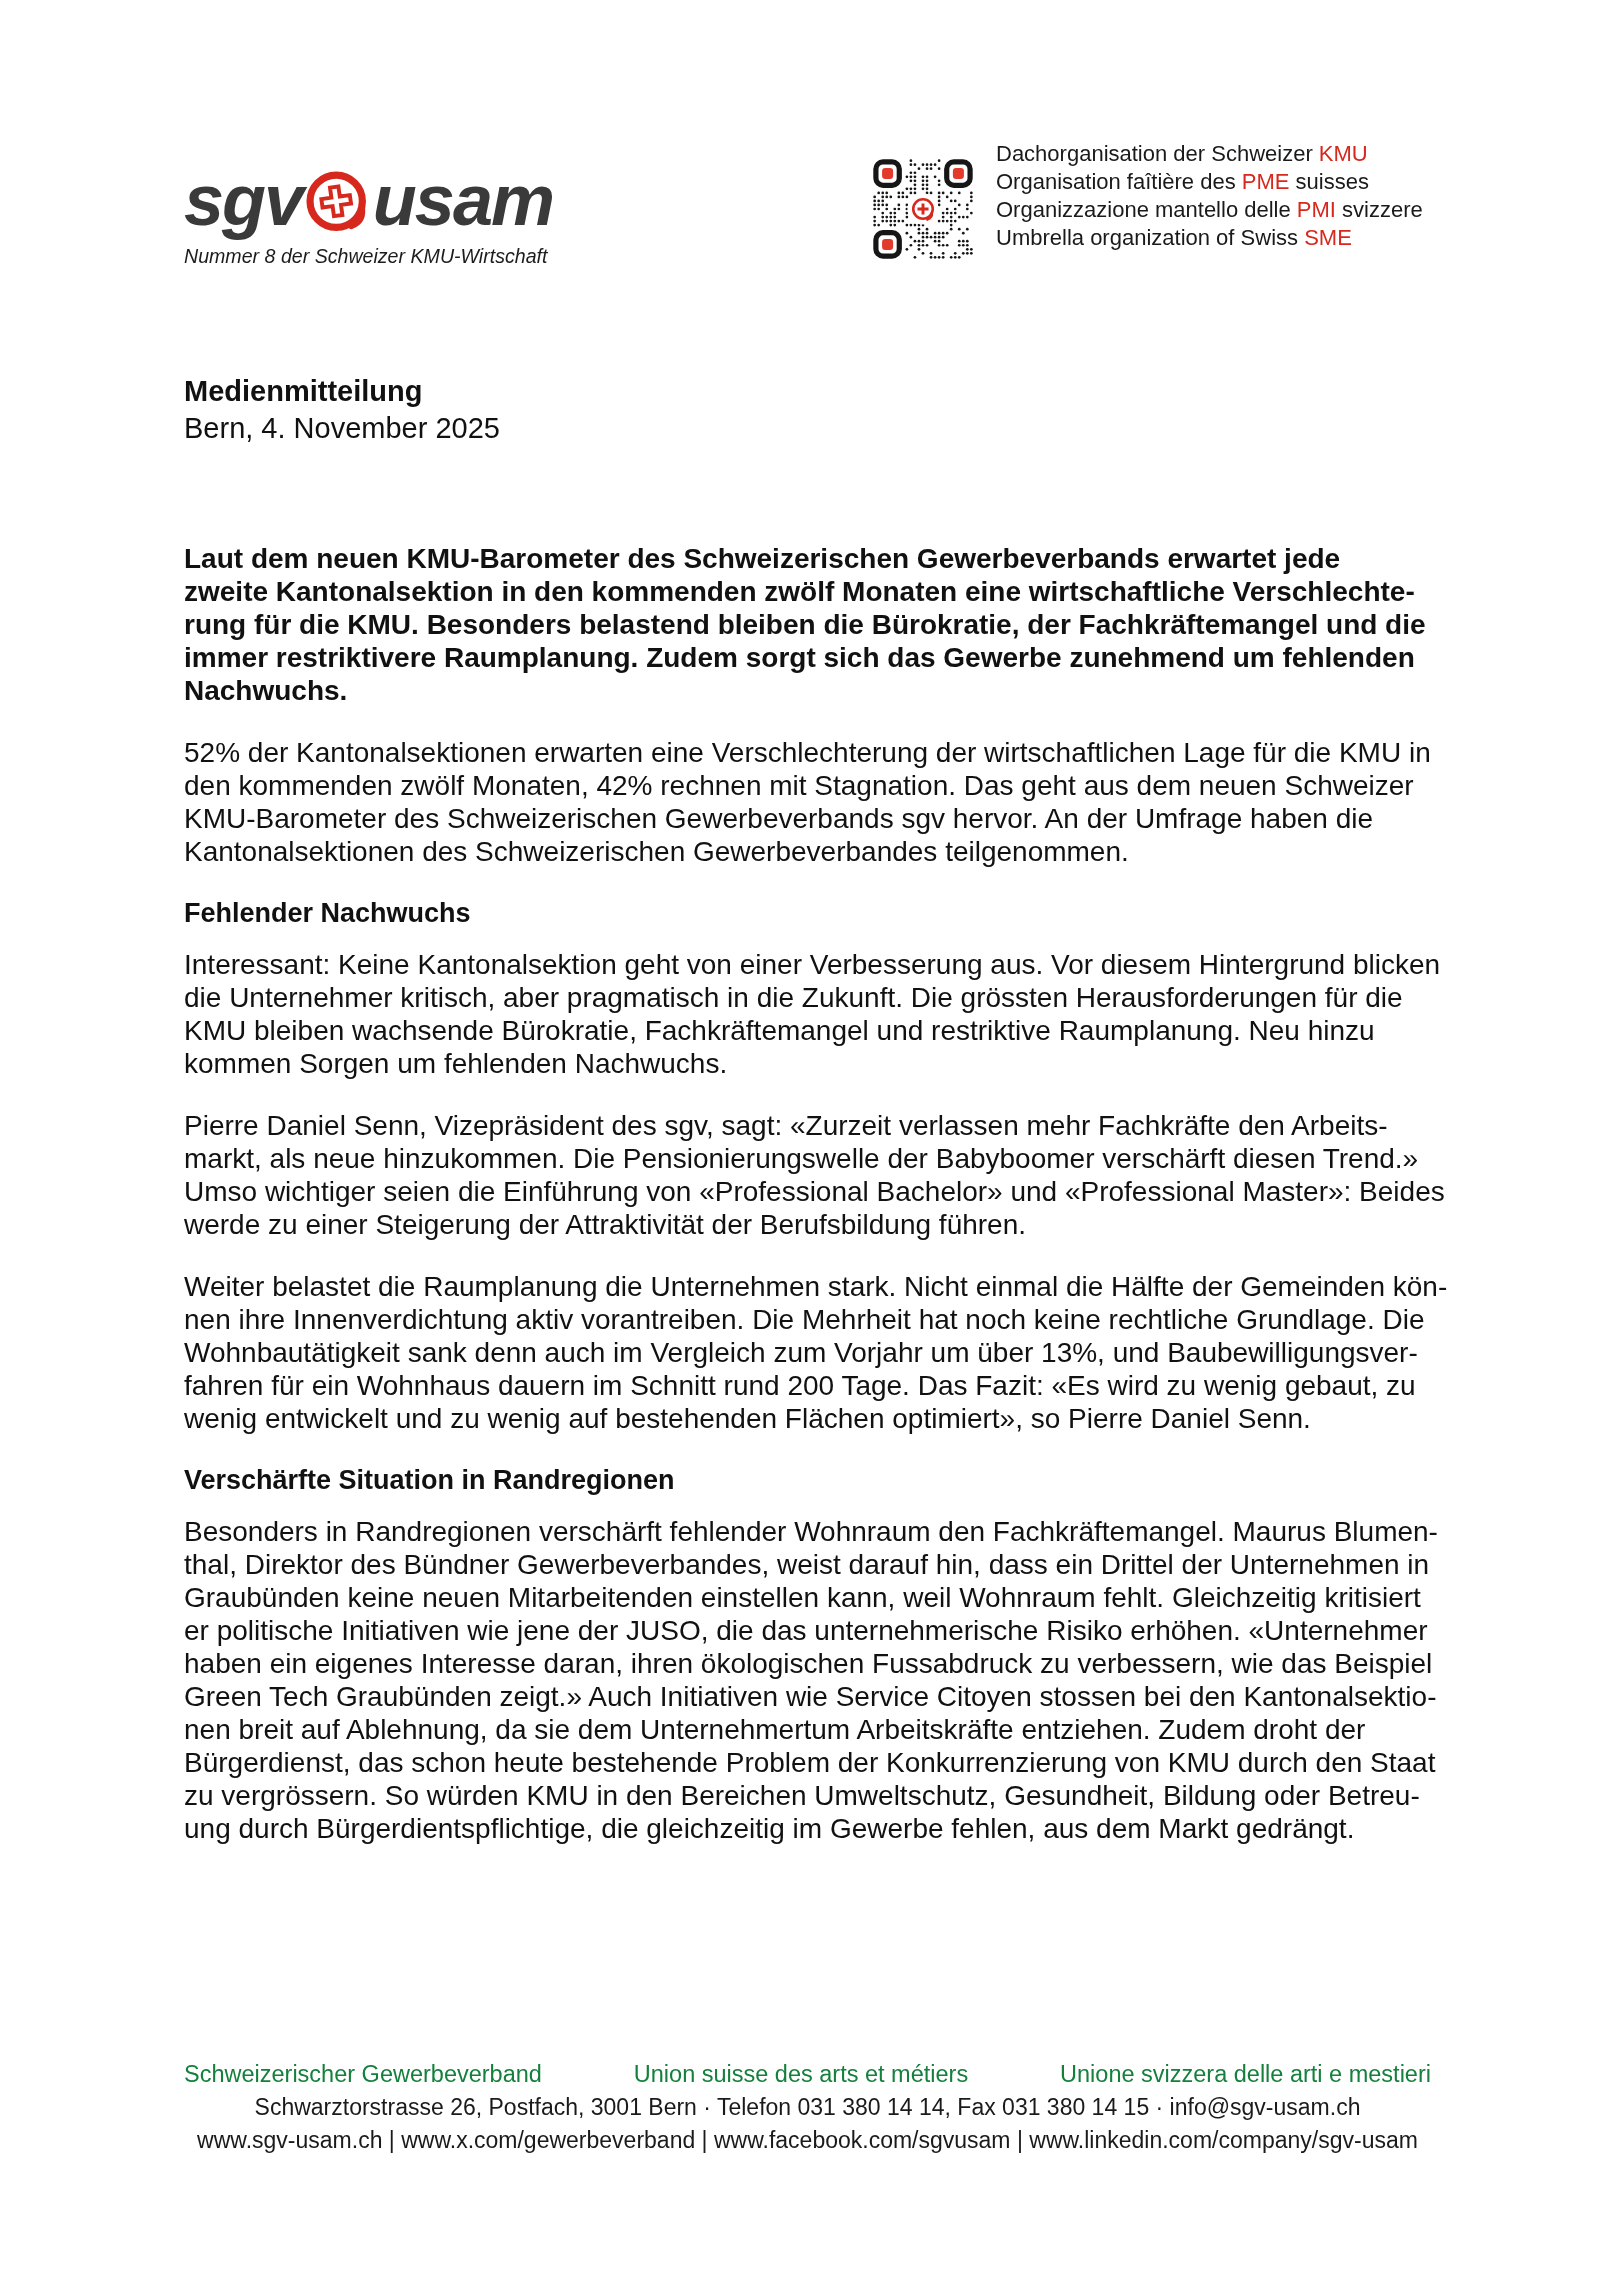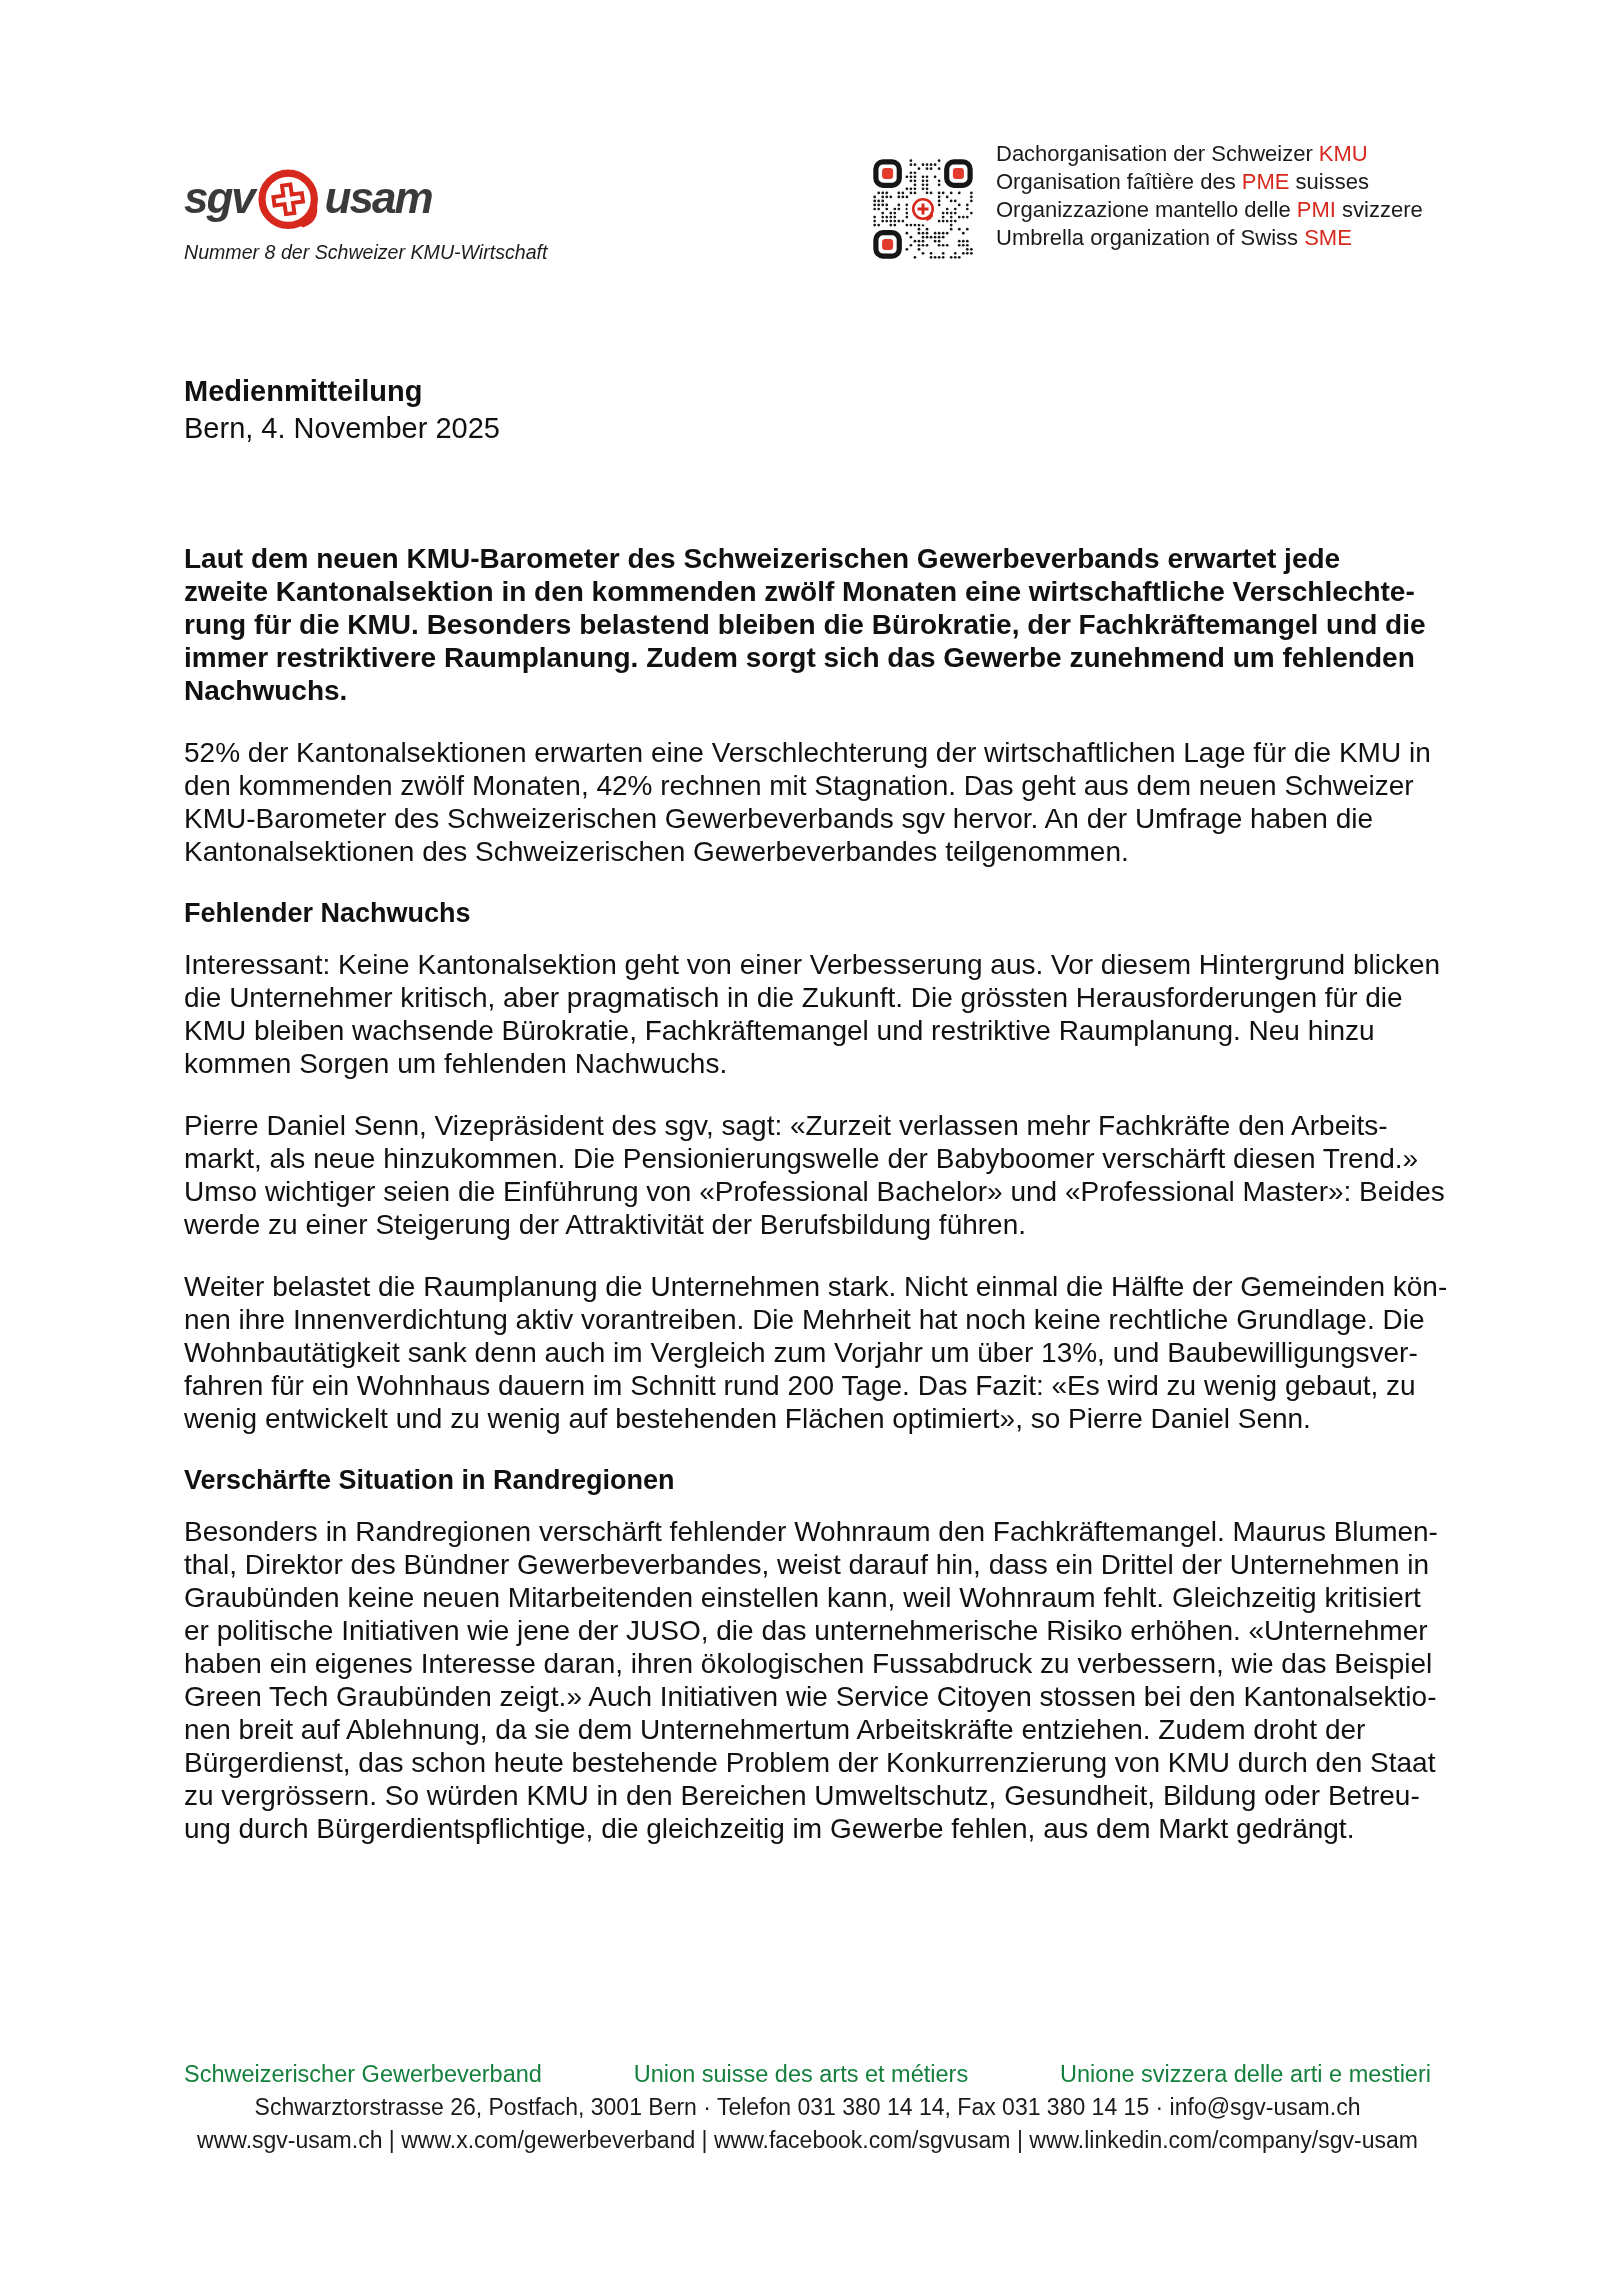--- a/index.html
+++ b/index.html
@@ -7,21 +7,21 @@
     position:relative;
     width:1616px;height:2284px;
     background:#ffffff;
     font-family:"Liberation Sans", sans-serif;
     color:#111111;
     overflow:hidden;
   }
   
   .logo-block{position:absolute;left:184px;top:164px;}
   .logo-row{display:flex;align-items:center;color:#3a3a3a;
-    font-size:44px;font-style:italic;font-weight:600;letter-spacing:-2px;line-height:1;}
+    font-size:72px;font-style:italic;font-weight:600;letter-spacing:-2px;line-height:1;}
   .logo-at{margin:0 3.9px;}
   .tagline{margin-top:9px;font-size:19.6px;font-style:italic;color:#1c1c1c;letter-spacing:0;}
   .qr{position:absolute;left:872px;top:158px;width:102px;height:102px;}
   .qr-dots circle{fill:#161616;}
   .org-lines{position:absolute;left:996px;top:140px;font-size:22px;line-height:28px;color:#1a1a1a;}
   .org-lines .red{color:#d7281d;}
   
   .meta{position:absolute;left:184px;top:373px;font-size:29px;line-height:37px;}
   .doc-type{font-weight:700;}
   

